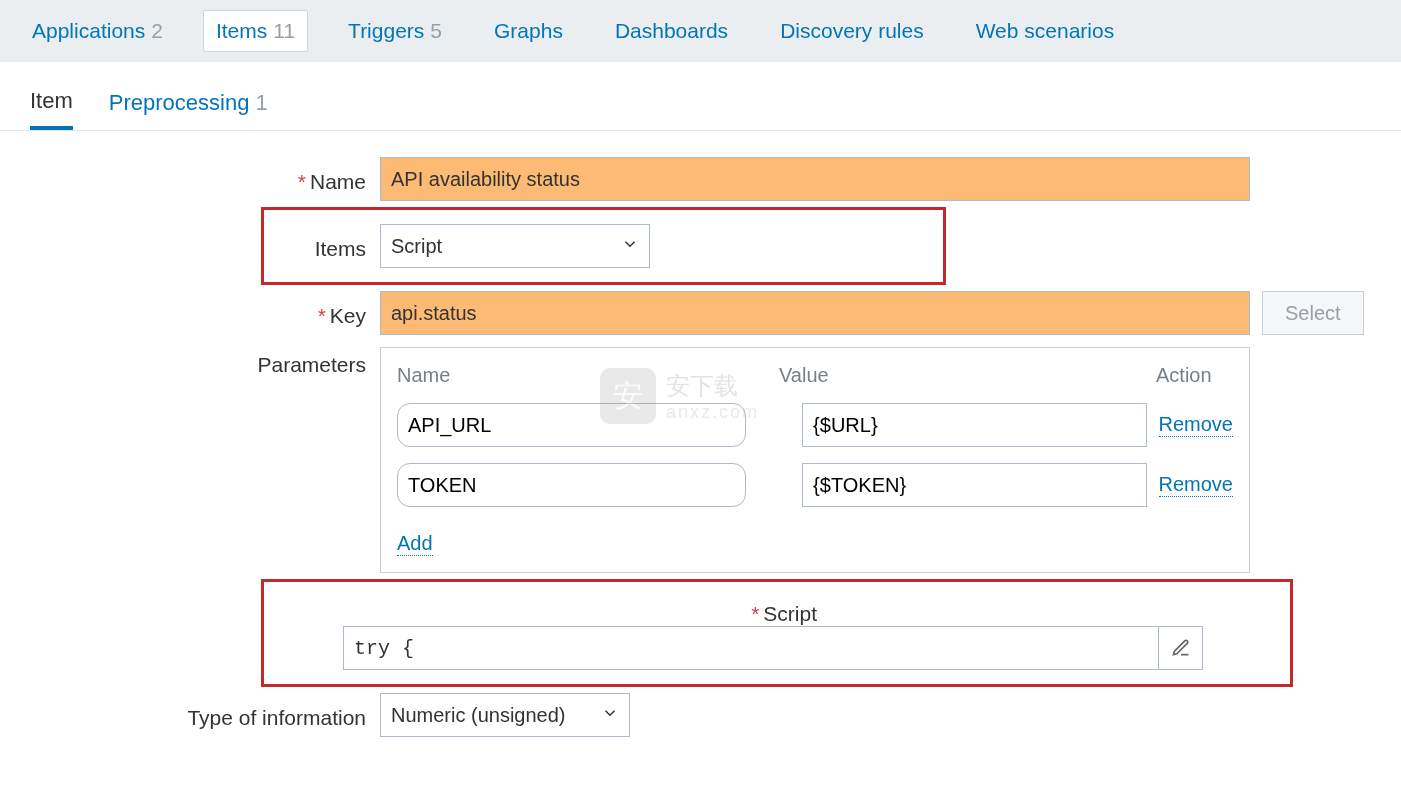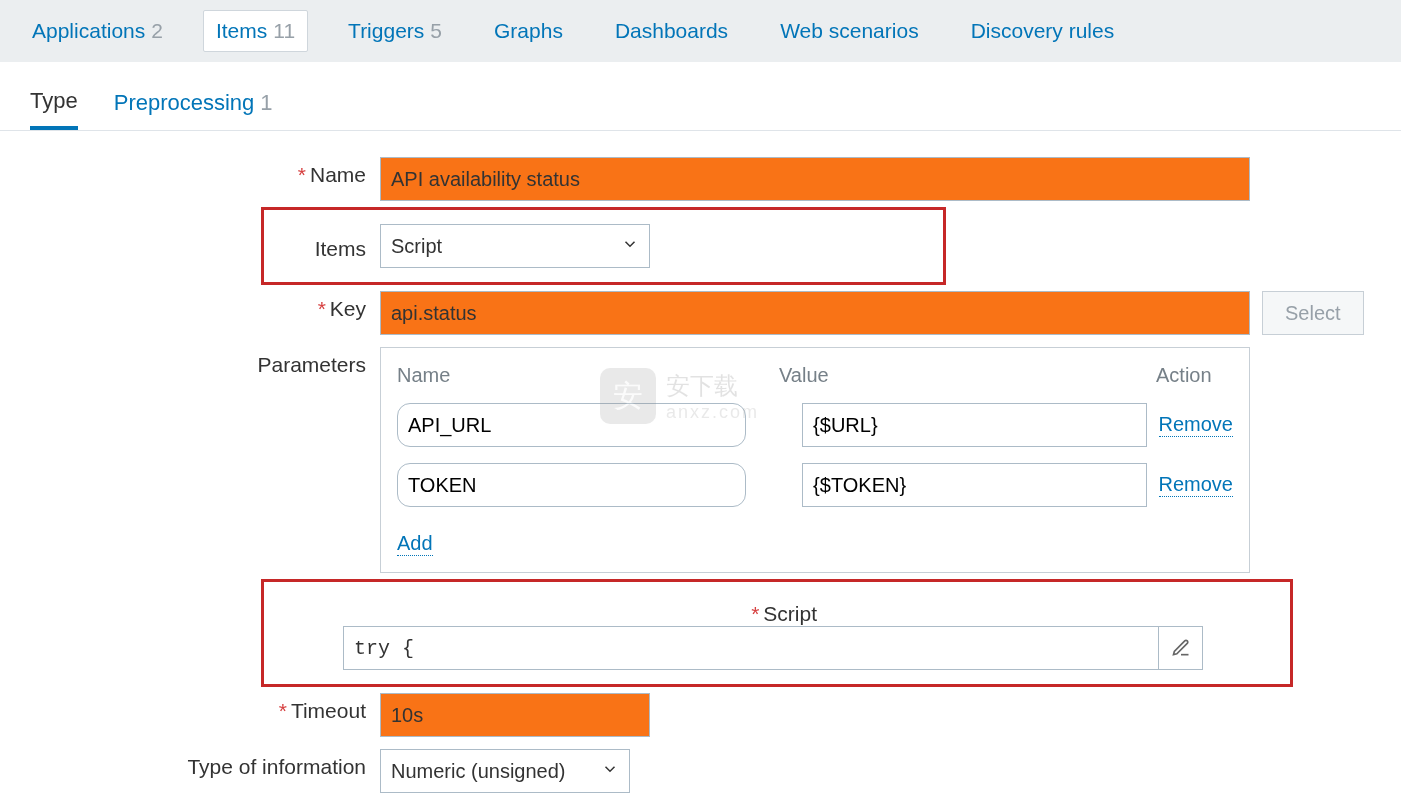--- a/index.html
+++ b/index.html
@@ -56,40 +56,40 @@
     color: #333;
     border-bottom: 4px solid #0275b8;
   }
   .sub-tabs-border {
     border-bottom: 1px solid #dfe4e9;
     margin-bottom: 20px;
   }
   
   .form-row {
     display: flex;
-    align-items: flex-start;
+    align-items: center;
     padding: 6px 0;
   }
   .form-row.align-top { align-items: flex-start; }
   .form-label {
     width: 380px;
     text-align: right;
     padding-right: 14px;
     color: #333;
     font-size: 21px;
     padding-top: 6px;
   }
   .req { color: #d64040; padding-right: 4px; }
   .form-field { flex: 1; display:flex; align-items:center; gap:12px;}
   .text-input {
     height: 44px;
     border: 1px solid #acbbc7;
     padding: 0 10px;
     font-size: 20px;
-    background: #f97316;
+    background: #fdba74;
     color: #333;
   }
   .text-input.wide { width: 870px; }
   .text-input.med { width: 270px; }
   
   .select {
     height: 44px;
     border: 1px solid #acbbc7;
     display:flex;
     align-items:center;
@@ -228,32 +228,32 @@
       <span>Triggers</span>
       <span class="count">5</span>
     </div>
     <div class="top-tab">
       <span>Graphs</span>
     </div>
     <div class="top-tab">
       <span>Dashboards</span>
     </div>
     <div class="top-tab">
+      <span>Discovery rules</span>
+    </div>
+    <div class="top-tab">
       <span>Web scenarios</span>
-    </div>
-    <div class="top-tab">
-      <span>Discovery rules</span>
     </div>
   </div>
 
   <div class="content">
 
     <div class="sub-tabs sub-tabs-border">
       <div class="sub-tab active">
-        <span>Type</span>
+        <span>Item</span>
       </div>
       <div class="sub-tab">
         <span>Preprocessing</span>
         <span class="count">1</span>
       </div>
     </div>
 
     <div class="form-row">
       <div class="form-label"><span class="req">*</span><span>Name</span></div>
       <div class="form-field">
@@ -319,26 +319,20 @@
           <div class="edit-icon-box">
             <svg width="20" height="20" viewBox="0 0 24 24" fill="none" stroke="#666" stroke-width="2">
                 <path d="M12 20h9"></path>
                 <path d="M16.5 3.5a2.121 2.121 0 013 3L7 19l-4 1 1-4L16.5 3.5z"></path>
               </svg>
           </div>
         </div>
       </div>
     </div>
 
-    <div class="form-row">
-      <div class="form-label"><span class="req">*</span><span>Timeout</span></div>
-      <div class="form-field">
-        <input class="text-input med" value="10s" style="">
-      </div>
-    </div>
 
     <div class="form-row">
       <div class="form-label"><span>Type of information</span></div>
       <div class="form-field">
         <div class="select mid">
           <span>Numeric (unsigned)</span>
           <span class="chevron">
             <svg width="18" height="18" viewBox="0 0 24 24" fill="none" stroke="#333" stroke-width="2">
                 <polyline points="6 9 12 15 18 9"></polyline>
               </svg>

